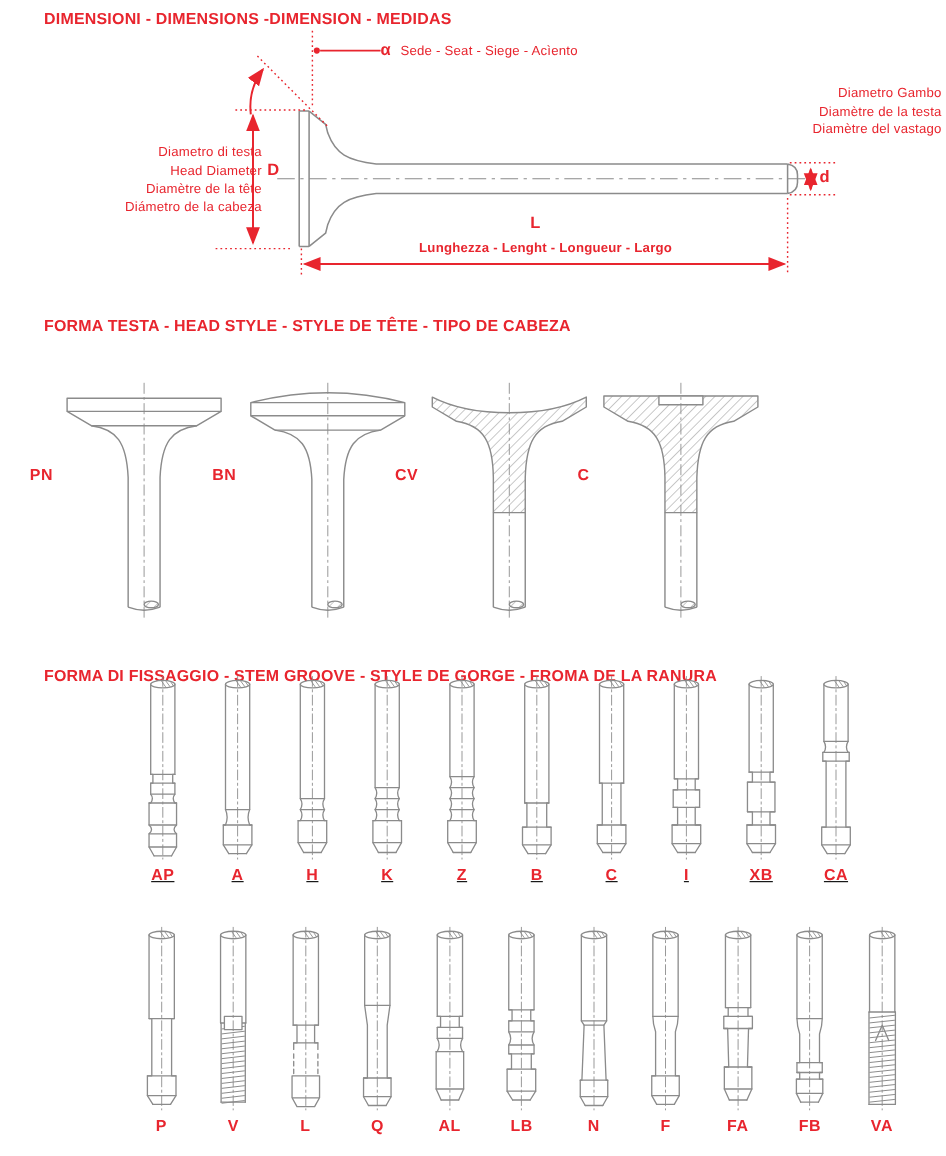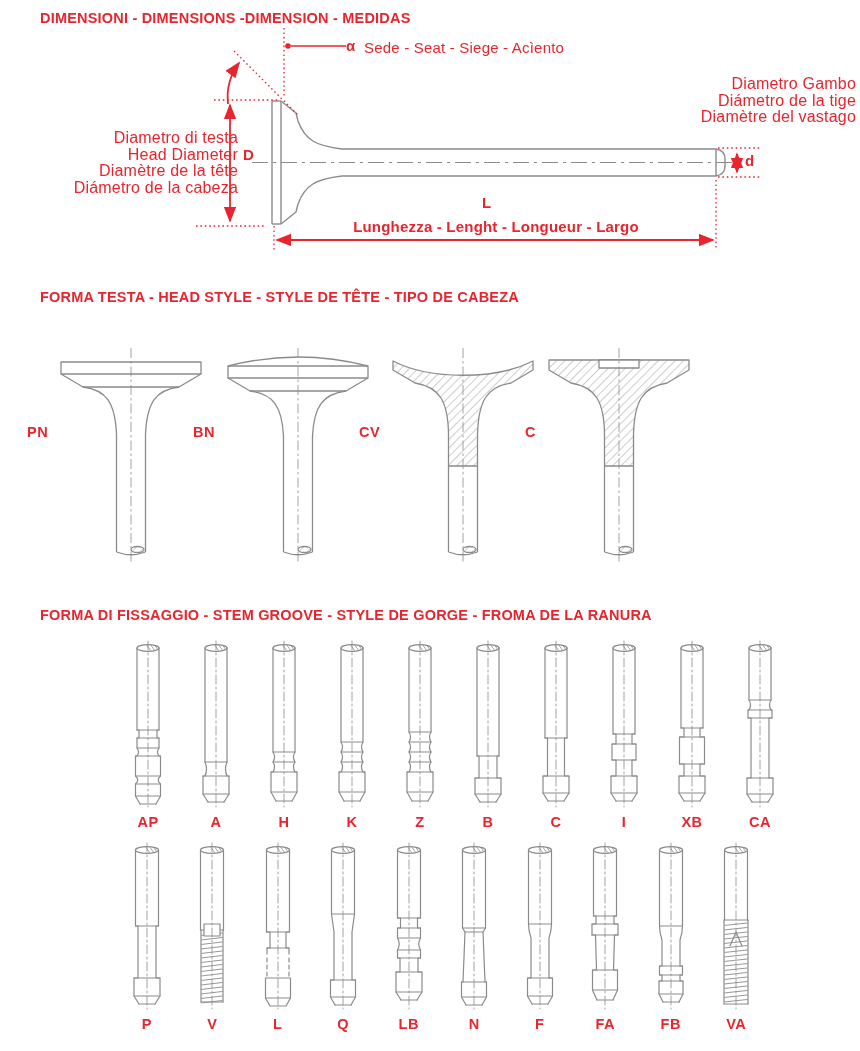--- a/index.html
+++ b/index.html
@@ -1,30 +1,30 @@
 <!DOCTYPE html>
 <html style="--red: #e8252e;"><head>
 <meta charset="utf-8">
 <style>
   :root{ --red:#e8252e; --line:#8b8b8b; }
   html,body{margin:0;padding:0;background:#fff;}
   .page{position:relative;width:860px;height:1051px;background:#fff;overflow:hidden;
         font-family:"Liberation Sans",sans-serif;}
   .sec-title{position:absolute;left:40px;color:var(--red);font-weight:bold;
              font-size:14.5px;letter-spacing:.2px;white-space:nowrap;}
-  .dtext{position:absolute;color:var(--red);font-size:15px;letter-spacing:.2px;white-space:nowrap;}
+  .dtext{position:absolute;color:var(--red);font-size:12px;letter-spacing:.2px;white-space:nowrap;}
   .dsym{position:absolute;color:var(--red);font-size:15px;font-weight:bold;}
-  .dblock{position:absolute;color:var(--red);font-size:16px;line-height:16.5px;letter-spacing:.2px;}
+  .dblock{position:absolute;color:var(--red);font-size:12px;line-height:16.5px;letter-spacing:.2px;}
   .r{text-align:right;} .c{text-align:center;font-weight:bold;}
   .heads-row{position:absolute;left:27px;top:304px;display:flex;}
   .head-item{width:166px;display:flex;flex-direction:row;align-items:center;}
   .fig-label{color:var(--red);font-weight:bold;font-size:14.5px;letter-spacing:.5px;}
   .head-item .fig-label{margin-bottom:6px;}
   .stem-row{position:absolute;display:flex;}
-  .row1{left:114px;top:638px;}
+  .row1{left:114px;top:612px;text-decoration:underline;}
   .row2{left:114px;top:840px;}
   .stem-item{display:flex;flex-direction:column;align-items:center;}
   .row1 .stem-item{width:68px;}
   .row2 .stem-item{width:65.5px;}
   .stem-item .fig-label{margin-top:4px;}
   .dim-wrap{position:absolute;left:0;top:18px;width:860px;height:250px;}
   svg{display:block;}
 </style>
 </head>
 <body>
@@ -76,21 +76,21 @@
         <path d="M737,136 V154" stroke-width="1.8" marker-start="url(#arr)" marker-end="url(#arr)"></path>
         <circle cx="288" cy="28" r="2.8" fill="#e8252e" stroke="none"></circle>
       </g>
     </svg>
 
     <div class="dsym" style="left:346px;top:19px">α</div>
     <div class="dtext" style="left:364px;top:21px">Sede - Seat - Siege - Acìento</div>
 
     <div class="dblock r" style="left:600px;top:58px;width:256px">
       <div>Diametro Gambo</div>
-      <div>Diámetro de la tige</div>
+      <div>Diamètre de la testa</div>
       <div>Diamètre del vastago</div>
     </div>
     <div class="dsym" style="left:745px;top:134px">d</div>
 
     <div class="dblock r" style="left:40px;top:112px;width:198px">
       <div>Diametro di testa</div>
       <div>Head Diameter</div>
       <div>Diamètre de la tête</div>
       <div>Diámetro de la cabeza</div>
     </div>
@@ -424,20 +424,38 @@
    <path d="M 30,3 V 169" stroke-dasharray="9 3 2 3" stroke-width="0.8"></path>
   </g>
           </svg>
         </div>
       <div class="fig-label">Q</div>
     </figure>
     <figure class="stem-item" style="margin:0">
       <div class="slot">
           <svg width="60" height="172" viewBox="0 0 60 172">
   <g stroke="#8b8b8b" stroke-width="1.2" fill="none" stroke-linejoin="round" stroke-linecap="round">
+   <path d="M 18.5,10 L 18.5,84 L 18.5,84 L 21.5,84 L 21.5,94 L 21.5,94 L 18.5,94 L 18.5,104 Q 22,110 18.5,116 L 18.5,116 L 17.5,116 L 17.5,150 L 22,160 "></path>
+              <path d="M 41.5,10 L 41.5,84 L 41.5,84 L 38.5,84 L 38.5,94 L 38.5,94 L 41.5,94 L 41.5,104 Q 38,110 41.5,116 L 41.5,116 L 42.5,116 L 42.5,150 L 38,160 "></path>
+              <path d="M 18.5,84 H 41.5 M 18.5,94 H 41.5 M 18.5,104 H 41.5 M 18.5,116 H 41.5 M 17.5,116 H 42.5 M 17.5,150 H 42.5 "></path>
+              <path d="M 22,160 H 38"></path>
+
+   <ellipse cx="30" cy="10" rx="11.5" ry="3.4" fill="#fff"></ellipse>
+   <path d="M 29,7.4 L 32.4,12.2 M 33,7.4 L 36.4,12 M 37,7.6 L 39.6,11.4" stroke-width="0.8"></path>
+
+   <path d="M 30,3 V 169" stroke-dasharray="9 3 2 3" stroke-width="0.8"></path>
+  </g>
+          </svg>
+        </div>
+      <div class="fig-label">AL</div>
+    </figure>
+    <figure class="stem-item" style="margin:0">
+      <div class="slot">
+          <svg width="60" height="172" viewBox="0 0 60 172">
+  <g stroke="#8b8b8b" stroke-width="1.2" fill="none" stroke-linejoin="round" stroke-linecap="round">
    <path d="M 18.5,10 L 18.5,78 L 18.5,78 L 21.5,78 L 21.5,88 L 21.5,88 L 18.5,88 L 18.5,98 Q 22,104 18.5,110 L 18.5,110 L 18.5,118 L 18.5,118 L 21,118 L 21,132 L 21,132 L 17,132 L 17,152 L 22,160 "></path>
               <path d="M 41.5,10 L 41.5,78 L 41.5,78 L 38.5,78 L 38.5,88 L 38.5,88 L 41.5,88 L 41.5,98 Q 38,104 41.5,110 L 41.5,110 L 41.5,118 L 41.5,118 L 39,118 L 39,132 L 39,132 L 43,132 L 43,152 L 38,160 "></path>
               <path d="M 18.5,78 H 41.5 M 18.5,88 H 41.5 M 18.5,98 H 41.5 M 18.5,110 H 41.5 M 18.5,118 H 41.5 M 17,132 H 43 M 17,152 H 43 "></path>
               <path d="M 22,160 H 38"></path>
 
    <ellipse cx="30" cy="10" rx="11.5" ry="3.4" fill="#fff"></ellipse>
    <path d="M 29,7.4 L 32.4,12.2 M 33,7.4 L 36.4,12 M 37,7.6 L 39.6,11.4" stroke-width="0.8"></path>
 
    <path d="M 30,3 V 169" stroke-dasharray="9 3 2 3" stroke-width="0.8"></path>
   </g>

